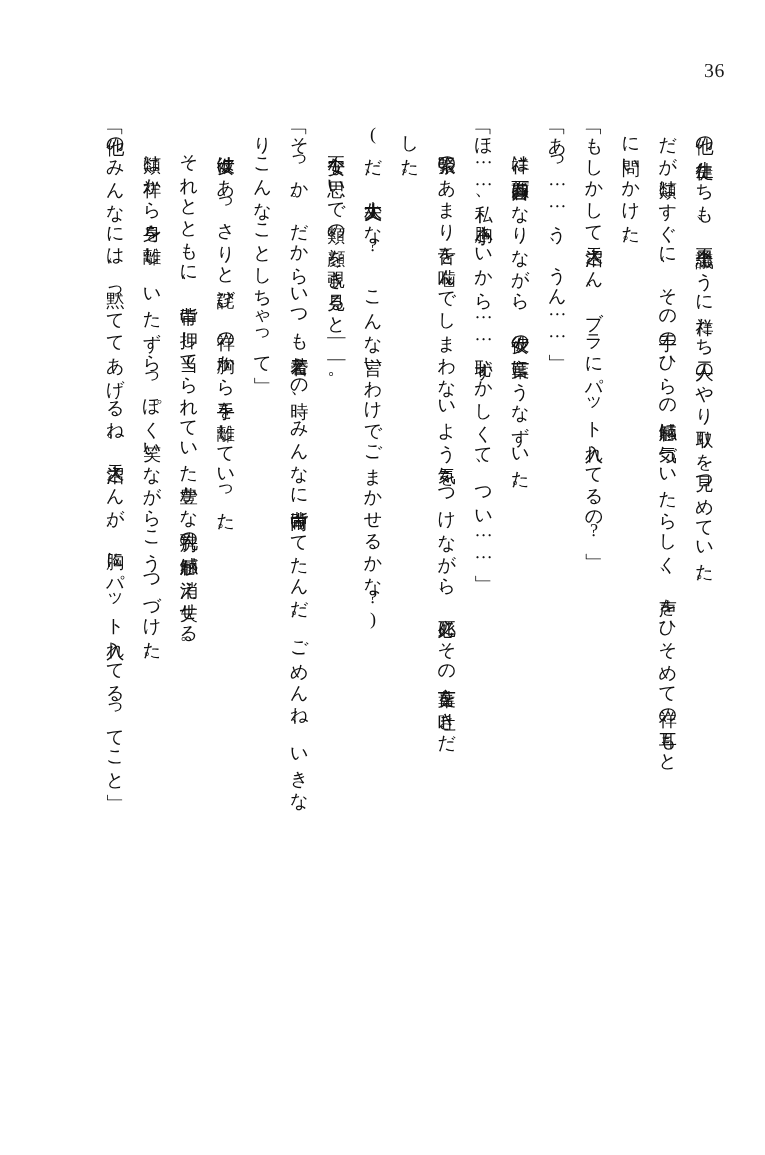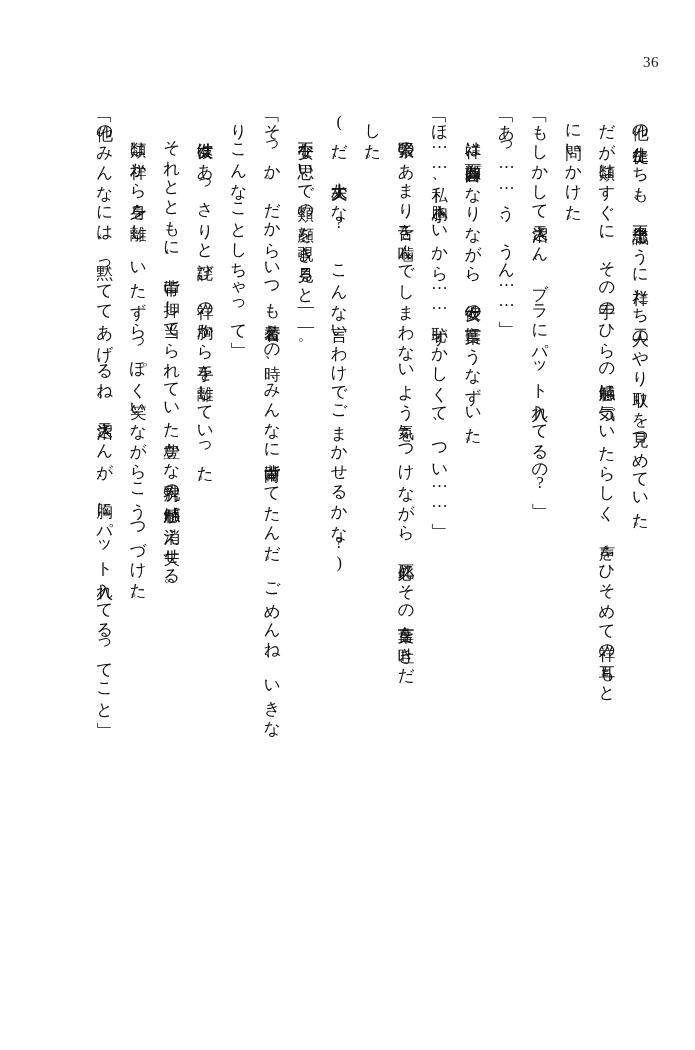--- a/index.html
+++ b/index.html
@@ -14,21 +14,21 @@
     position: relative;
     width: 695px;
     height: 1050px;
     background: #ffffff;
     overflow: hidden;
   }
   .page-number {
     position: absolute;
     top: 54px;
     right: 36px;
-    font-size: 15px;
+    font-size: 18px;
     color: #1a1a1a;
     letter-spacing: 0.5px;
   }
   .text-block {
     position: absolute;
     top: 112px;
     right: 38px;
     left: 38px;
     height: 840px;
     writing-mode: vertical-rl;

